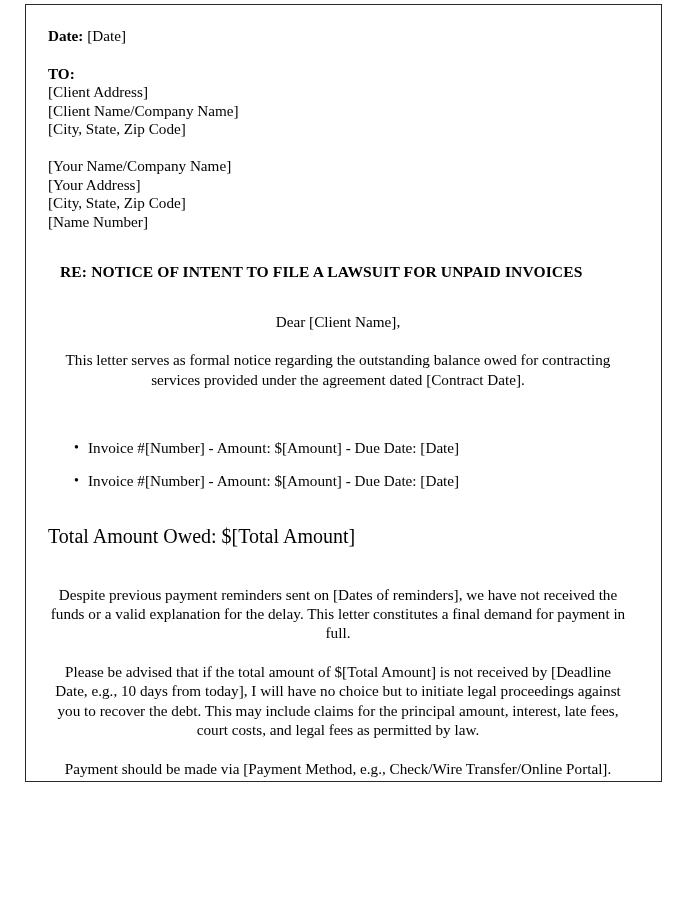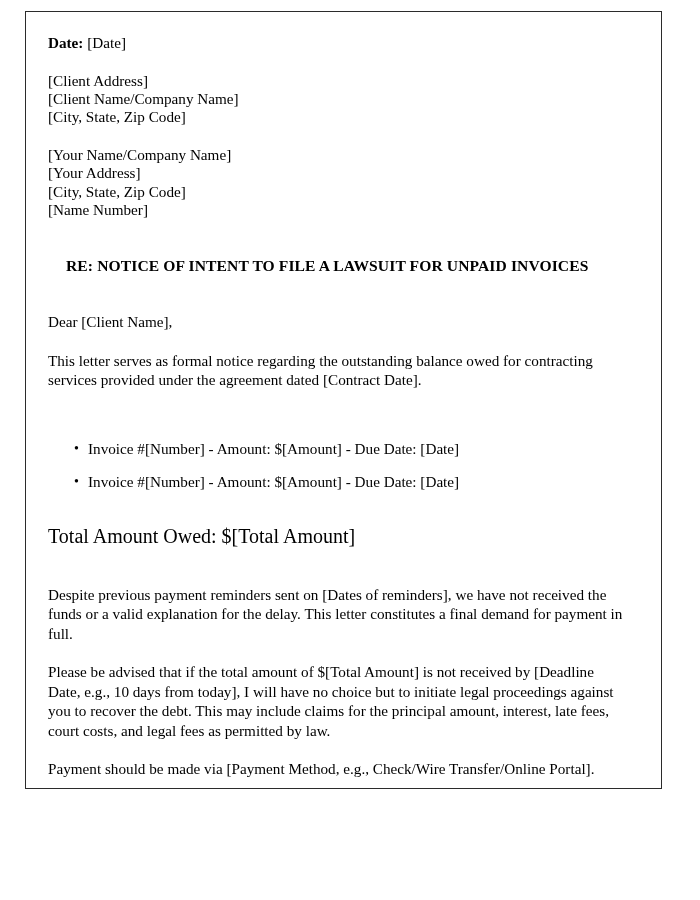--- a/index.html
+++ b/index.html
@@ -11,21 +11,21 @@
     width: 700px;
     height: 900px;
     font-family: "Liberation Serif", "DejaVu Serif", serif;
     color: #000000;
     overflow: hidden;
   }
 
   .page {
     position: absolute;
     left: 25px;
-    top: 11px;
+    top: 4px;
     width: 637px;
     height: 778px;
     box-sizing: border-box;
     border: 1px solid #2b2b2b;
     background: #ffffff;
     overflow: hidden;
   }
 
   .page-inner {
     padding: 22px 22px 0 22px;
@@ -42,29 +42,29 @@
     font-weight: bold;
   }
 
   .spacer-sm { height: 16px; }
   .spacer-md { height: 19px; }
 
   .heading {
     font-size: 15.6px;
     font-weight: bold;
     line-height: 19px;
-    margin: 18px;
+    margin: 12px;
     letter-spacing: 0.1px;
   }
 
   .para {
     font-size: 15.2px;
     line-height: 19.4px;
     margin: 0;
-    text-align: left;
+    text-align: center;
     max-width: 580px;
   }
 
   .bullets {
     margin: 0;
     padding: 0 0 0 40px;
     list-style: none;
   }
   .bullets li {
     font-size: 15.2px;
@@ -98,20 +98,21 @@
 <body>
 
 <div class="page">
   <div class="page-inner">
 
     <p class="line"><span class="bold">Date:</span> <span>[Date]</span></p>
 
     <div class="spacer-md"></div>
 
     <div>
+      <div class="line bold">TO:</div>
       <div class="addr-line">[Client Address]</div>
       <div class="addr-line">[Client Name/Company Name]</div>
       <div class="addr-line">[City, State, Zip Code]</div>
     </div>
 
     <div class="spacer-md"></div>
 
     <div>
       <div class="addr-line">[Your Name/Company Name]</div>
       <div class="addr-line">[Your Address]</div>

